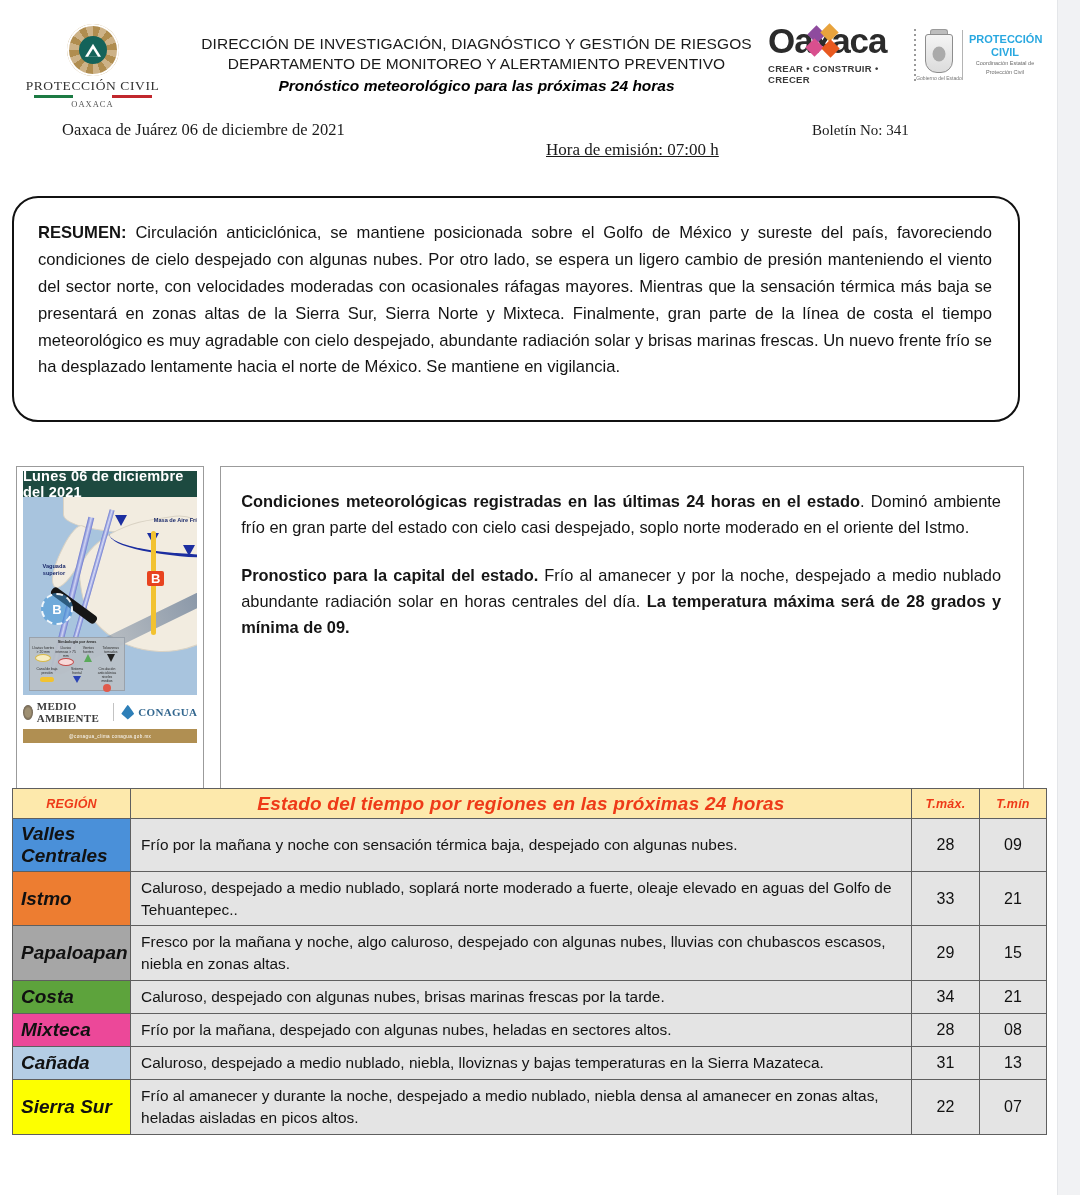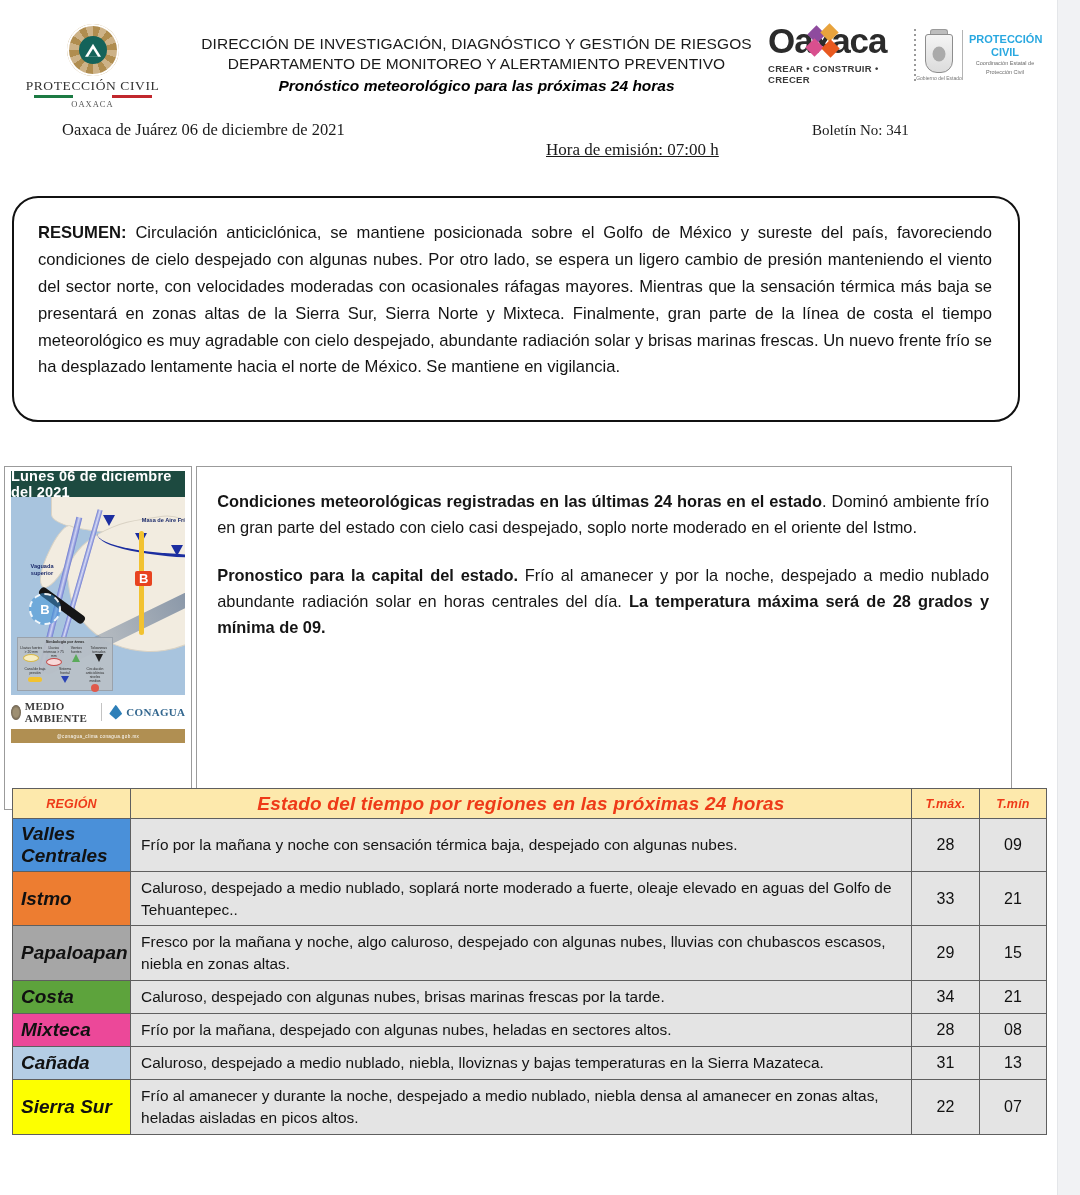--- a/index.html
+++ b/index.html
@@ -234,21 +234,21 @@
     line-height: 1.62;
     color: #141414;
     text-align: justify;
     text-justify: inter-word;
   }
   .resumen .lead { font-weight: bold; }
 
   
   .mid {
     position: absolute;
-    left: 4px; top: 466px;
+    left: 16px; top: 466px;
     width: 1008px;
     height: 344px;
     display: flex;
   }
   .map-panel {
     width: 366px;
     border: 1px solid #9b9b9b;
     box-sizing: border-box;
     background: #ffffff;
     padding: 4px 6px 0 6px;
@@ -447,21 +447,21 @@
   }
   .map-goldbar {
     height: 14px;
     background: #b08f52;
     display: flex; align-items: center; justify-content: center;
     color: #ffffff; font-size: 4.6px; letter-spacing: 0.4px;
   }
 
   .text-panel {
     flex: 1 1 auto;
-    margin-left: 4px;
+    margin-left: 16px;
     border: 1px solid #9b9b9b;
     box-sizing: border-box;
     padding: 22px 22px 0 20px;
   }
   .text-panel p {
     margin: 0 0 22px 0;
     font-size: 16.4px;
     line-height: 1.58;
     color: #151515;
     text-align: justify;

